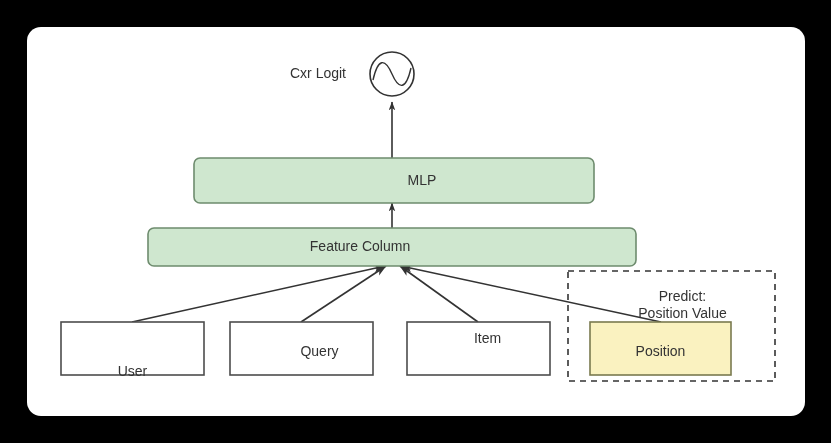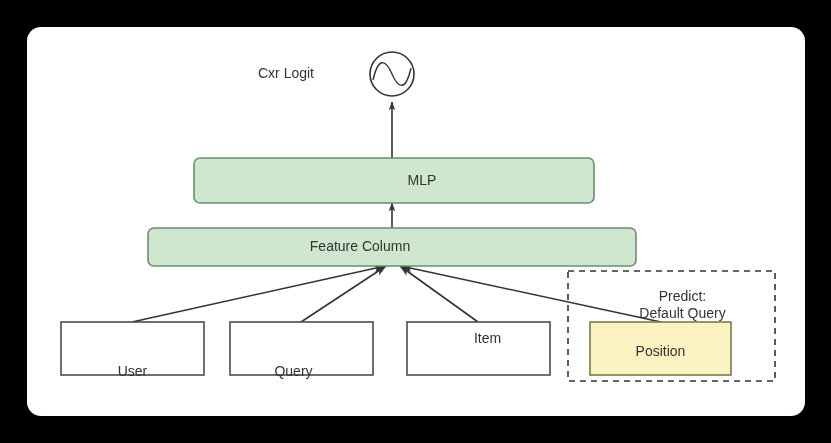--- a/index.html
+++ b/index.html
@@ -45,45 +45,44 @@
   }
   .box-label {
     font-size: 14px;
     line-height: 16px;
   }
   .free-label {
     font-size: 14px;
     line-height: 17px;
   }
   #lbl-cxr {
-    left: 236px;
+    left: 268px;
     top: 65px;
     width: 100px;
     text-align: center;
   }
   #lbl-mlp {
     left: 194px;
     top: 172px;
     width: 456px;
   }
   #lbl-featcol {
     left: 148px;
     top: 238px;
     width: 424px;
   }
   #lbl-user {
     left: 61px;
     top: 363px;
     width: 143px;
   }
   #lbl-query {
-    left: 222px;
+    left: 248px;
     top: 343px;
     width: 143px;
-    margin-top: 20px;
   }
   #lbl-item {
     left: 407px;
     top: 330px;
     width: 161px;
   }
   #lbl-position {
     left: 590px;
     top: 343px;
     width: 141px;
@@ -159,15 +158,15 @@
 
   <div class="node-label box-label" id="lbl-user">User</div>
 
   <div class="node-label box-label" id="lbl-query">Query</div>
 
   <div class="node-label box-label" id="lbl-item">Item</div>
 
   <div class="node-label box-label" id="lbl-position">Position</div>
 
   <div class="node-label free-label" id="lbl-predict">Predict:
-Default Query</div>
+Position Value</div>
 
 </div>
 
 </body></html>

